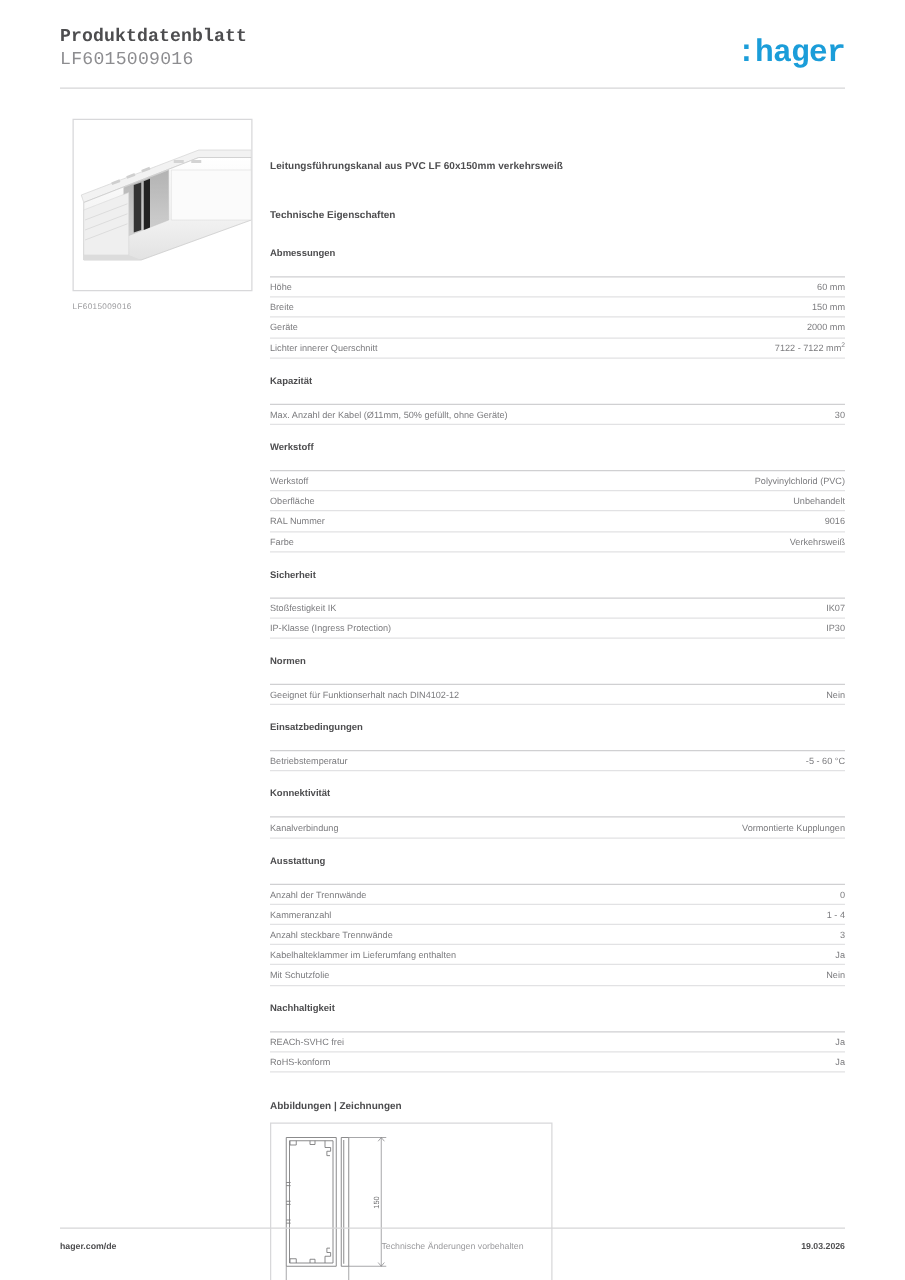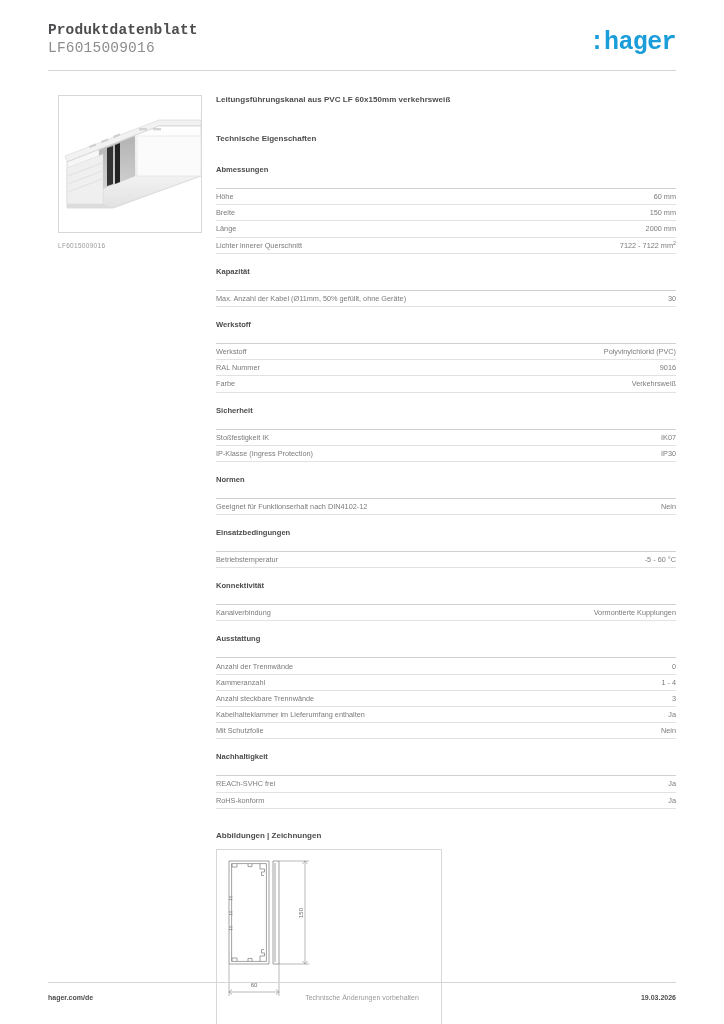--- a/index.html
+++ b/index.html
@@ -93,20 +93,21 @@
     left: 216px;
     top: 95px;
     width: 460px;
   }
   .product-name {
     font-size: 8px;
     font-weight: bold;
     color: #4d4d4f;
     letter-spacing: 0.05px;
     margin-bottom: 30px;
+    margin-top: 33px;
   }
   .block-title {
     font-size: 8px;
     font-weight: bold;
     color: #4d4d4f;
     margin-bottom: 22px;
   }
   .group {
     margin-bottom: 13px;
   }
@@ -262,40 +263,44 @@
         <div class="group-title">Abmessungen</div>
         <div class="row">
           <div class="label">Höhe</div>
           <div class="value">60 mm</div>
         </div>
         <div class="row">
           <div class="label">Breite</div>
           <div class="value">150 mm</div>
         </div>
         <div class="row">
-          <div class="label">Länge</div>
+          <div class="label">Geräte</div>
           <div class="value">2000 mm</div>
         </div>
         <div class="row">
           <div class="label">Lichter innerer Querschnitt</div>
           <div class="value"><span>7122 - 7122 mm</span><sup>2</sup></div>
         </div>
       </div>
       <div class="group">
         <div class="group-title">Kapazität</div>
         <div class="row">
           <div class="label">Max. Anzahl der Kabel (Ø11mm, 50% gefüllt, ohne Geräte)</div>
           <div class="value">30</div>
         </div>
       </div>
       <div class="group">
         <div class="group-title">Werkstoff</div>
         <div class="row">
           <div class="label">Werkstoff</div>
           <div class="value">Polyvinylchlorid (PVC)</div>
+        </div>
+        <div class="row">
+          <div class="label">Oberfläche</div>
+          <div class="value">Unbehandelt</div>
         </div>
         <div class="row">
           <div class="label">RAL Nummer</div>
           <div class="value">9016</div>
         </div>
         <div class="row">
           <div class="label">Farbe</div>
           <div class="value">Verkehrsweiß</div>
         </div>
       </div>

